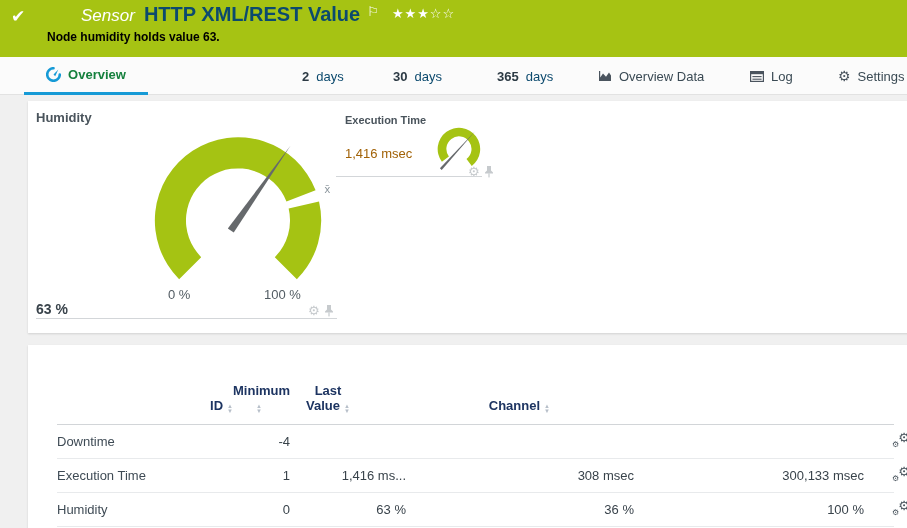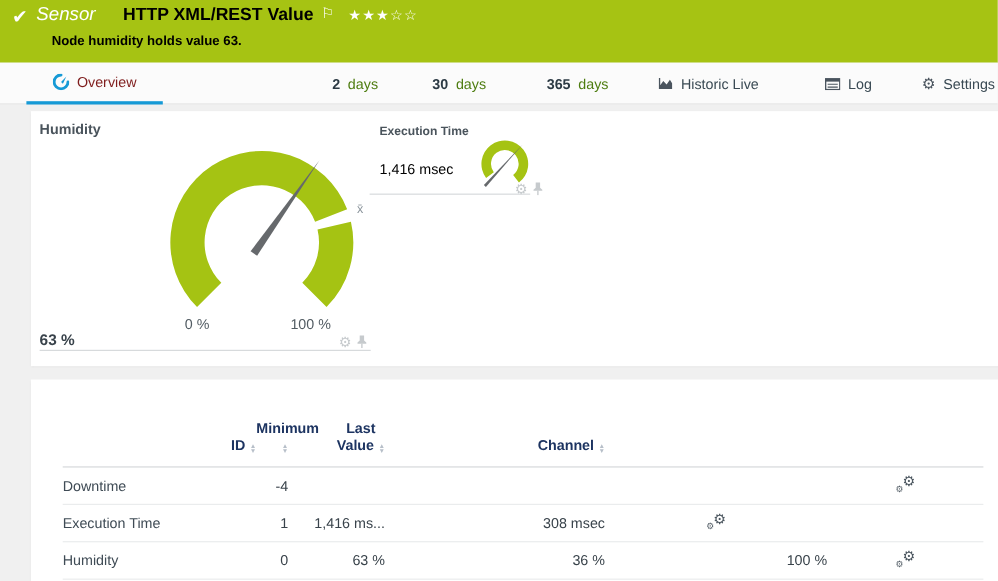--- a/index.html
+++ b/index.html
@@ -3,59 +3,59 @@
 <meta charset="utf-8">
 <style>
   * { margin:0; padding:0; box-sizing:border-box; }
   html,body { width:907px; height:528px; overflow:hidden; background:#f0f0f0;
               font-family:"Liberation Sans","DejaVu Sans",sans-serif; }
 
   
   .hdr { position:absolute; left:0; top:0; width:907px; height:57px; background:#a6c313; }
   .hdr .check { position:absolute; left:11px; top:6px; color:#fff; font-size:17px; font-weight:bold; }
   .hdr .titlerow { position:absolute; left:33px; top:3px; display:flex; align-items:baseline; }
-  .hdr .kind { color:#fff; font-style:italic; font-size:17px; }
-  .hdr .title { color:#000000; font-weight:bold; font-size:16px; margin-left:25px; }
+  .hdr .kind { color:#fff; font-style:italic; font-size:17px;margin-left:48px; }
+  .hdr .title { color:#0c4a6e; font-weight:bold; font-size:20px; margin-left:9px; }
   .hdr .flag { color:#fff; font-size:13px; margin-left:7px; align-self:flex-start; margin-top:1px; }
   .hdr .stars { color:#fff; font-size:13px; letter-spacing:1px; margin-left:13px; align-self:flex-start; margin-top:3px; }
   .hdr .status { position:absolute; left:47px; top:30px; color:#000000; font-weight:bold; font-size:12px; }
 
   
   .tabs { position:absolute; left:0; top:57px; width:907px; height:38px; background:#fbfbfb;
           border-bottom:1px solid #e2e2e2; }
   .tab { position:absolute; top:0; height:38px; display:flex; align-items:center; gap:7px;
          font-size:13px; color:#3a4a54; cursor:pointer; }
   .tab .num { font-weight:bold; color:#2c3a44; }
-  .tab .days { color:#4d7c0f; }
-  .tab.active { font-weight:normal; color:#7f1d1d; border-bottom:3px solid #169ad6; justify-content:center; }
+  .tab .days { color:#0c4a6e; }
+  .tab.active { font-weight:bold; color:#15803d; border-bottom:3px solid #169ad6; justify-content:center; }
   .tico { display:inline-block; line-height:0; }
 
   
   .card { position:absolute; left:28px; width:886px; background:#fff; box-shadow:0 1px 2px rgba(0,0,0,.13); }
   #gaugecard { top:101px; height:232px; }
   #tablecard { top:345px; height:190px; }
 
   
   .wtitle { position:absolute; font-weight:bold; color:#4a545c; }
   .hum-title { left:8px; top:9px; font-size:13px; }
   .exec-title { left:317px; top:13px; font-size:11px; }
   .glabel { position:absolute; font-size:13px; color:#525c63; }
   .gvalue { position:absolute; font-size:14px; font-weight:bold; color:#39434b; }
-  .exec-value { position:absolute; left:317px; top:45px; font-size:13px; color:#000000; }
+  .exec-value { position:absolute; left:317px; top:45px; font-size:13px; color:#a16207; }
   .wline { position:absolute; height:1px; background:#d3d6d9; }
   .wtools { position:absolute; display:flex; gap:4px; align-items:center; color:#c6cacd; }
   .wtools .gearglyph { font-size:13px; line-height:13px; cursor:pointer; }
   .wtools svg { cursor:pointer; }
 
   
   .tbl { position:absolute; left:29px; right:20px; top:28px; }
   .trow { display:grid; grid-template-columns:176px 29px 88px 200px 202px 1fr; align-items:center; }
   .thead { height:52px; align-items:end; padding-bottom:10px; border-bottom:1px solid #d2d5d8;
            font-size:13px; font-weight:bold; color:#1d3461; }
-  .tbody-row { height:34px; border-bottom:1px solid #e8eaec; font-size:13px; color:#39434b; }
+  .tbody-row { height:34px; border-bottom:1px solid #e8eaec; font-size:13px; color:#39434b;gap:28px; }
   .cell-r { text-align:right; }
   .cell-c { text-align:center; }
   .chname { color:#3f4b55; }
   .sort { display:inline-flex; flex-direction:column; font-size:6px; line-height:5px;
           color:#b7bfc9; vertical-align:2px; margin-left:4px; cursor:pointer; }
   .caret { font-size:11px; color:#333; margin-left:5px; cursor:pointer; }
   .lastcol { display:inline-block; text-align:center; }
   .chset { position:relative; display:inline-block; width:18px; height:16px; color:#4b565f; cursor:pointer; }
   .chset .g-big { position:absolute; right:0; top:-2px; font-size:13px; }
   .chset .g-sml { position:absolute; left:0; bottom:-1px; font-size:8px; }
@@ -103,21 +103,21 @@
     <span class="num">365</span>
     <span class="days">days</span>
   </div>
 
   <div class="tab" style="left:598px;">
     <span class="tico">
       <svg width="14" height="12" viewBox="0 0 14 12">
         <path d="M1 11 V1 H2.2 V7.6 L5 3.6 L8 6.8 L11 2.6 L13 5.6 V11 Z" fill="#4a545e"></path>
       </svg>
     </span>
-    <span>Historic Live</span>
+    <span>Overview Data</span>
   </div>
 
   <div class="tab" style="left:750px;">
     <span class="tico">
       <svg width="14" height="11" viewBox="0 0 14 11">
         <rect x="0.6" y="0.6" width="12.8" height="9.8" fill="none" stroke="#4a545e" stroke-width="1.2"></rect>
         <rect x="0.6" y="0.6" width="12.8" height="2.6" fill="#4a545e"></rect>
         <line x1="2.4" y1="5.6" x2="11.6" y2="5.6" stroke="#4a545e" stroke-width="1.1"></line>
         <line x1="2.4" y1="8.2" x2="11.6" y2="8.2" stroke="#4a545e" stroke-width="1.1"></line>
       </svg>
@@ -218,20 +218,21 @@
           <span class="g-big">⚙</span><span class="g-sml">⚙</span>
         </span>
       </div>
     </div>
 
     <div class="trow tbody-row">
       <div class="chname">Execution Time</div>
       <div class="cell-r">1</div>
       <div class="cell-r">1,416 ms...</div>
       <div class="cell-r">308 msec</div>
+      <div class="cell-r">300,133 msec</div>
       <div class="cell-c">
         <span class="chset">
           <span class="g-big">⚙</span><span class="g-sml">⚙</span>
         </span>
       </div>
     </div>
 
     <div class="trow tbody-row">
       <div class="chname">Humidity</div>
       <div class="cell-r">0</div>

